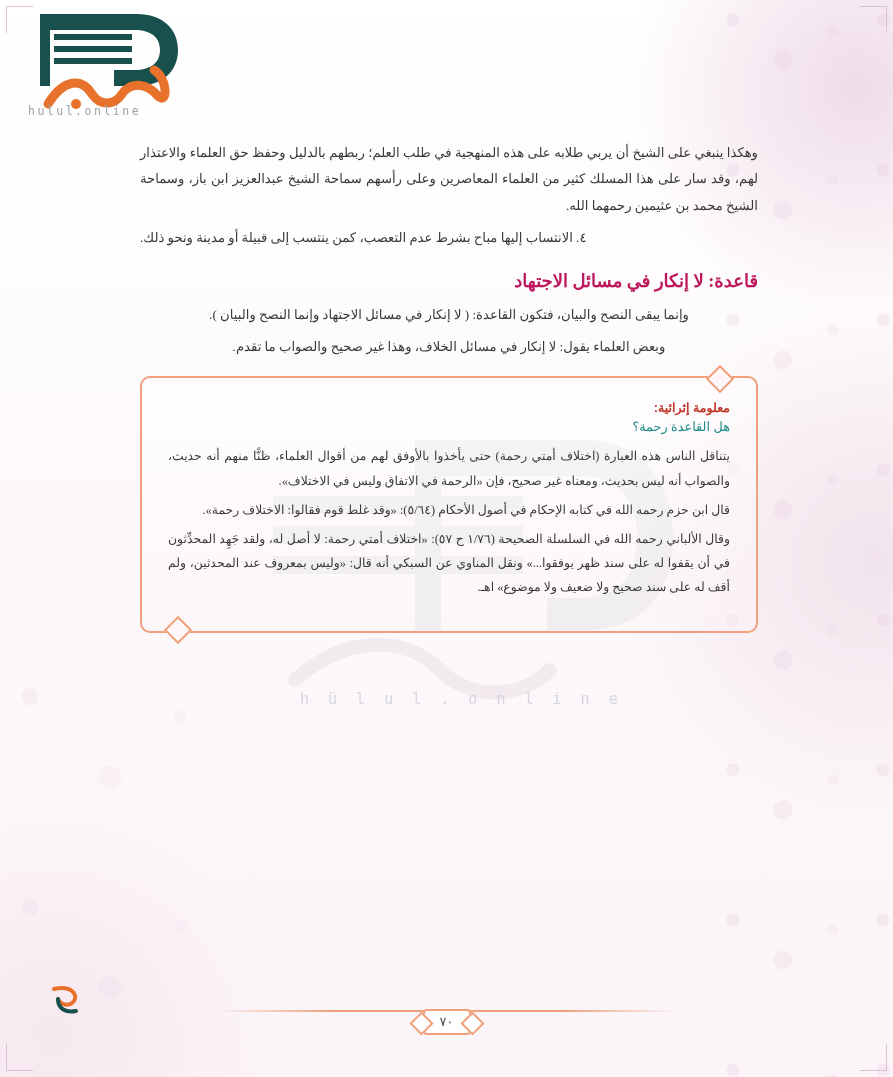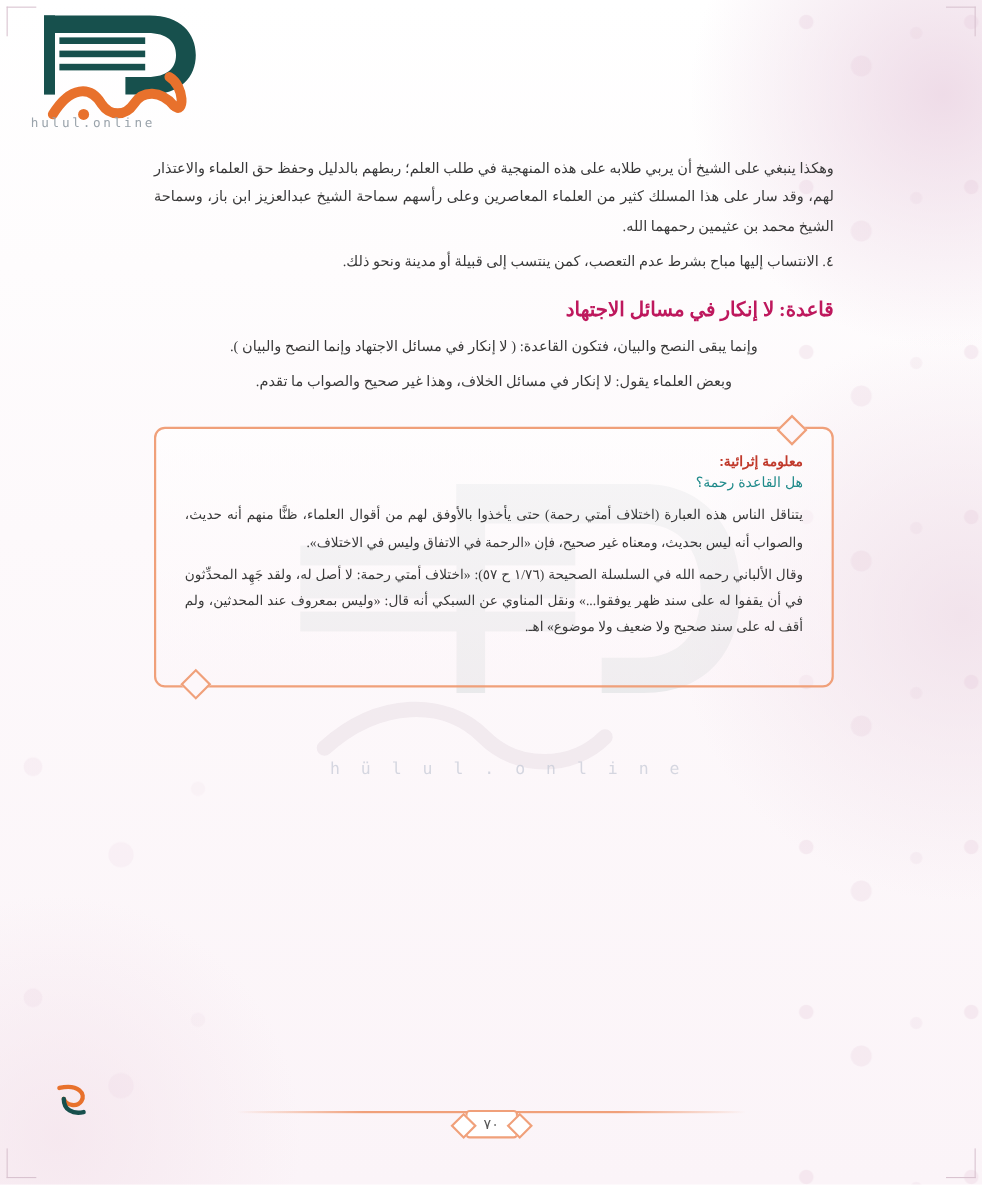--- a/index.html
+++ b/index.html
@@ -114,38 +114,38 @@
     text-align-last: center;
   }
   p.body-text.start {
     text-align-last: right;
   }
   .numbered {
     margin: 2px 0 18px 0;
     font-size: 13.2px;
     line-height: 2.0;
     color: #3a3a3a;
-    text-align: right;
+    text-align: left;
   }
   h2.rule-heading {
     color: #be185d;
     font-size: 18px;
     font-weight: bold;
     margin: 14px 0 10px 0;
     text-align: right;
     font-family: Liberation Serif, serif;
   }
 
   
   .info-box {
     position: relative;
-    margin-top: 28px;
+    margin-top: 16px;
     border: 2px solid #f0a07a;
     border-radius: 10px;
-    padding: 22px 26px 36px 26px;
+    padding: 22px 26px 26px 26px;
     background: linear-gradient(180deg, rgba(255,255,255,.55), rgba(253,244,248,.35));
     z-index: 4;
   }
   .info-box::before,
   .info-box::after {
     content: "";
     position: absolute;
     width: 16px; height: 16px;
     border: 2px solid #f0a07a;
     transform: rotate(45deg);
@@ -287,20 +287,21 @@
 
   <h2 class="rule-heading">قاعدة: لا إنكار في مسائل الاجتهاد</h2>
 
   <p class="body-text">وإنما يبقى النصح والبيان، فتكون القاعدة: ( لا إنكار في مسائل الاجتهاد وإنما النصح والبيان ).</p>
   <p class="body-text">وبعض العلماء يقول: لا إنكار في مسائل الخلاف، وهذا غير صحيح والصواب ما تقدم.</p>
 
   <div class="info-box">
     <div class="box-tag">معلومة إثرائية:</div>
     <div class="box-question">هل القاعدة رحمة؟</div>
     <p class="box-body">يتناقل الناس هذه العبارة (اختلاف أمتي رحمة) حتى يأخذوا بالأوفق لهم من أقوال العلماء، ظنًّا منهم أنه حديث، والصواب أنه ليس بحديث، ومعناه غير صحيح، فإن «الرحمة في الاتفاق وليس في الاختلاف».</p>
+    <p class="box-body">قال ابن حزم رحمه الله في كتابه الإحكام في أصول الأحكام (٥/٦٤): «وقد غلط قوم فقالوا: الاختلاف رحمة».</p>
     <p class="box-body">وقال الألباني رحمه الله في السلسلة الصحيحة (١/٧٦ ح ٥٧): «اختلاف أمتي رحمة: لا أصل له، ولقد جَهِد المحدِّثون في أن يقفوا له على سند ظهر يوفقوا...» ونقل المناوي عن السبكي أنه قال: «وليس بمعروف عند المحدثين، ولم أقف له على سند صحيح ولا ضعيف ولا موضوع» اهـ.</p>
   </div>
 </div>
 
 <div class="corner-mark">
   <svg viewBox="0 0 34 34" width="34" height="34" xmlns="http://www.w3.org/2000/svg">
     <path d="M6 6 C24 2 30 12 26 18 C22 24 12 22 10 16" fill="none" stroke="#e8712c" stroke-width="4" stroke-linecap="round"></path>
     <path d="M10 16 C10 26 18 30 28 28" fill="none" stroke="#17504d" stroke-width="4" stroke-linecap="round"></path>
   </svg>
 </div>

